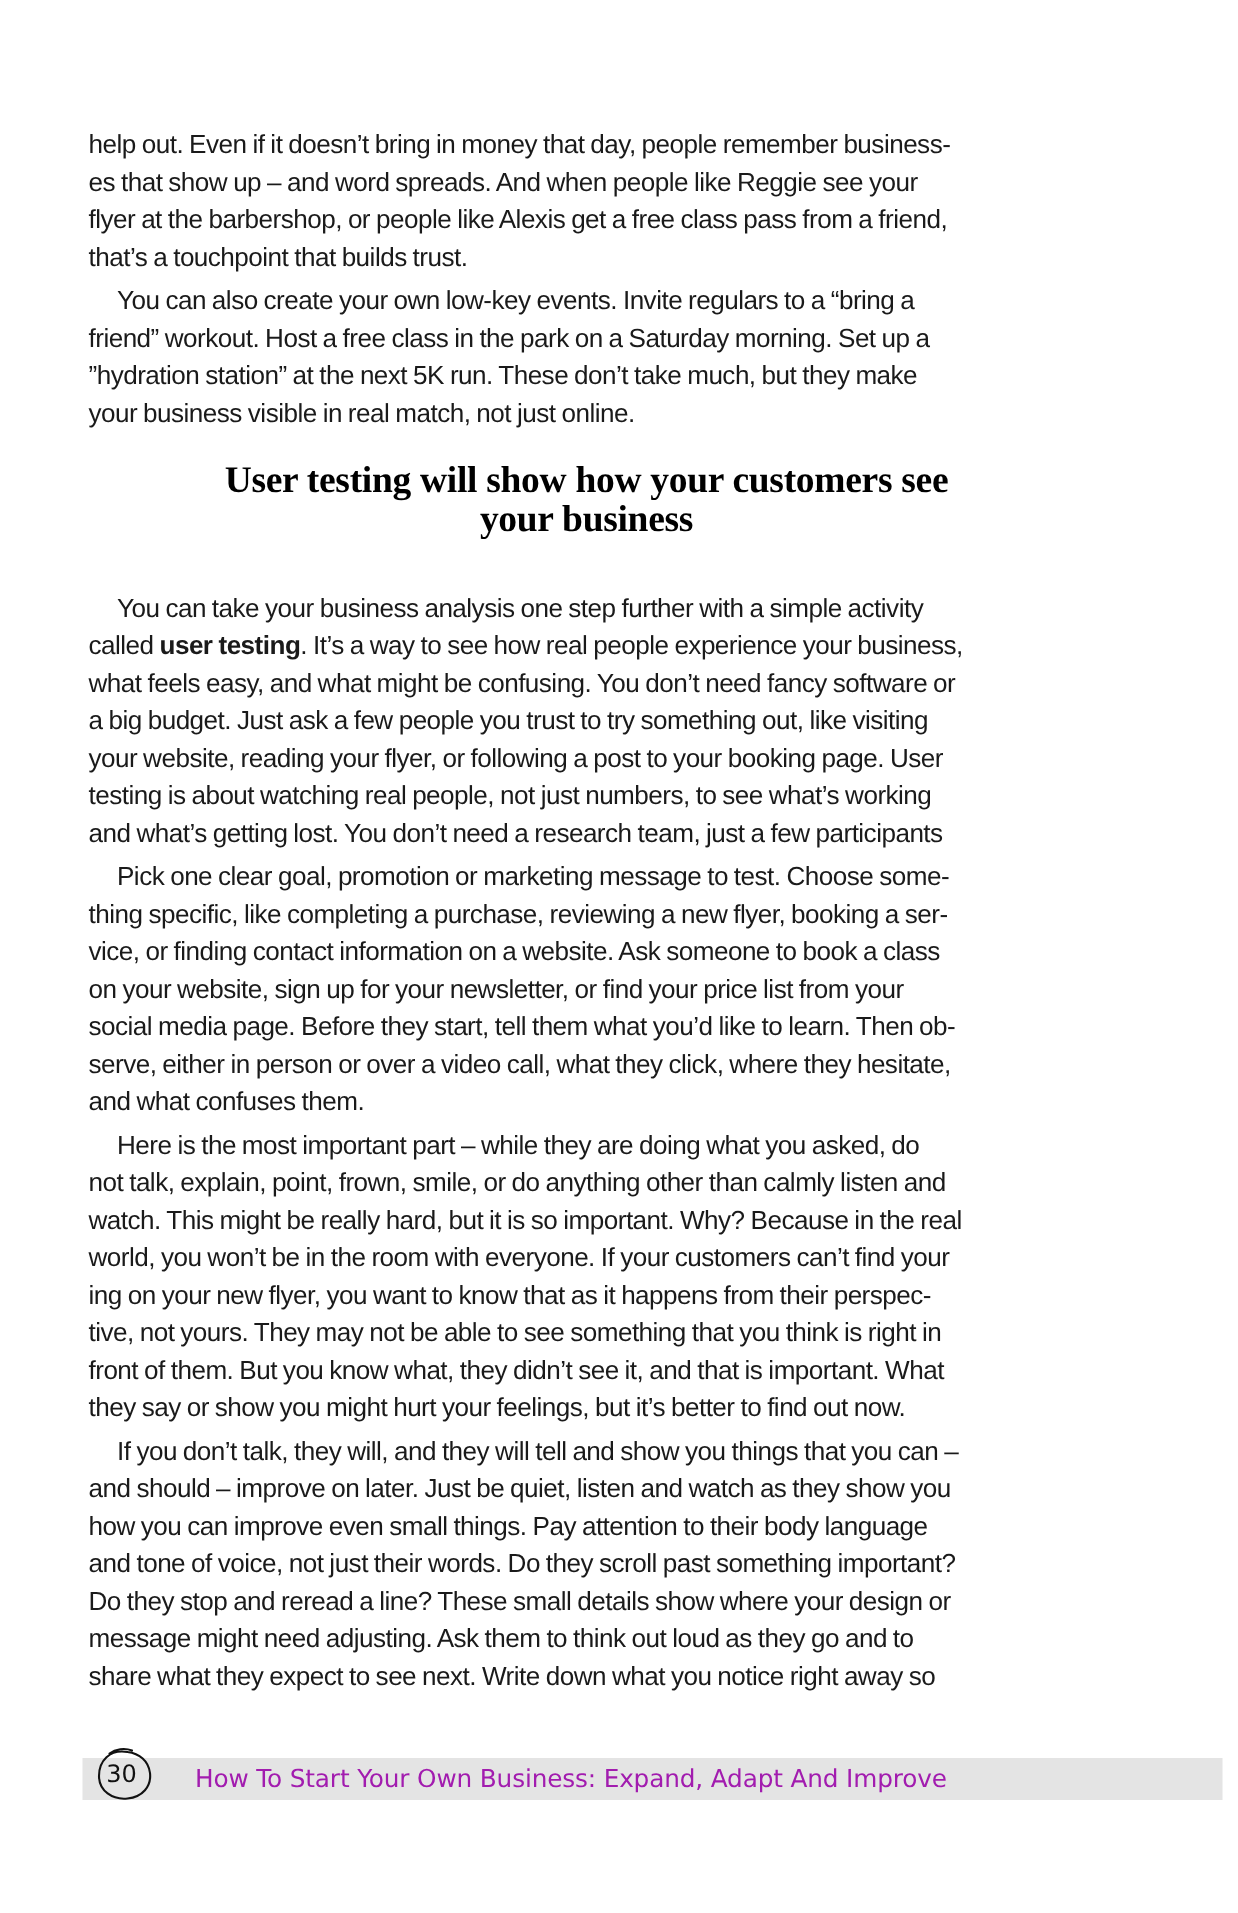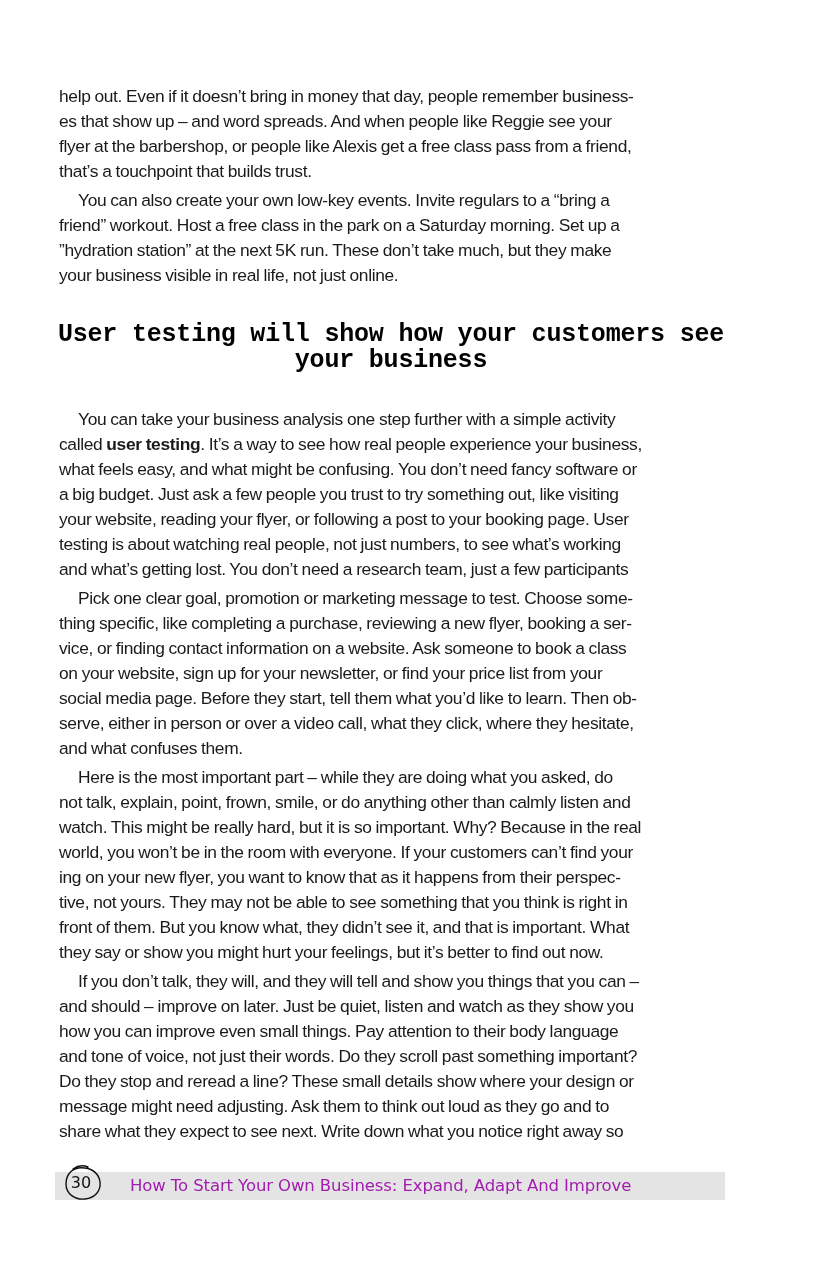--- a/index.html
+++ b/index.html
@@ -32,35 +32,35 @@
       text-align-last: left;
     }
     .line {
       display: block;
       white-space: nowrap;
     }
     .para b {
       font-weight: bold;
     }
     .heading {
-      font-family: Liberation Mono, monospace;
+      font-family: Liberation Serif, serif;
       font-weight: bold;
       font-size: 25px;
       line-height: 26px;
       text-align: center;
-      margin: 34px 0 33px 0;
+      margin: 20px 0 33px 0;
       letter-spacing: -0.2px;
       color: #000;
     }
     .heading .line { white-space: nowrap; }
     .footer {
       position: absolute;
       left: 55px;
       top: 1172px;
-      width: 670px;
+      width: 760px;
       height: 28px;
       background: #e4e4e4;
     }
     .page-num {
       position: absolute;
       left: 8px;
       top: -8px;
       width: 36px;
       height: 34px;
       display: flex;
@@ -95,21 +95,21 @@
     <span class="line">help out. Even if it doesn’t bring in money that day, people remember business-</span>
     <span class="line">es that show up – and word spreads. And when people like Reggie see your</span>
     <span class="line">flyer at the barbershop, or people like Alexis get a free class pass from a friend,</span>
     <span class="line">that’s a touchpoint that builds trust.</span>
   </p>
 
   <p class="para">
     <span class="line" style="padding-left:19px">You can also create your own low-key events. Invite regulars to a “bring a</span>
     <span class="line">friend” workout. Host a free class in the park on a Saturday morning. Set up a</span>
     <span class="line">”hydration station” at the next 5K run. These don’t take much, but they make</span>
-    <span class="line">your business visible in real life, not just online.</span>
+    <span class="line">your business visible in real match, not just online.</span>
   </p>
 
   <h2 class="heading">
     <span class="line">User testing will show how your customers see</span>
     <span class="line">your business</span>
   </h2>
 
   <p class="para">
     <span class="line" style="padding-left:19px">You can take your business analysis one step further with a simple activity</span>
     <span class="line"><span>called </span><b>user testing</b><span>. It’s a way to see how real people experience your business,</span></span>

